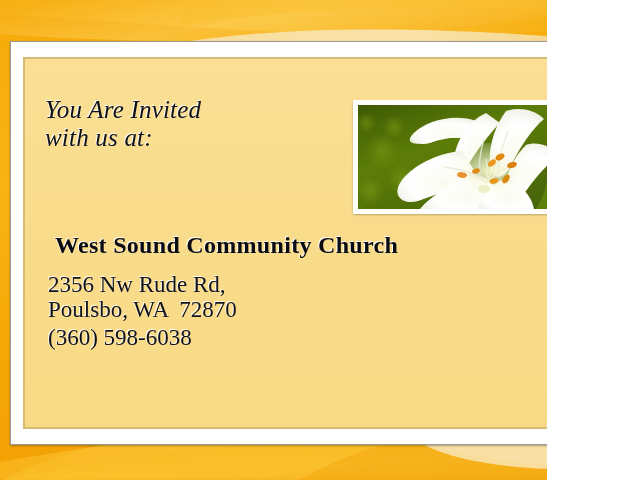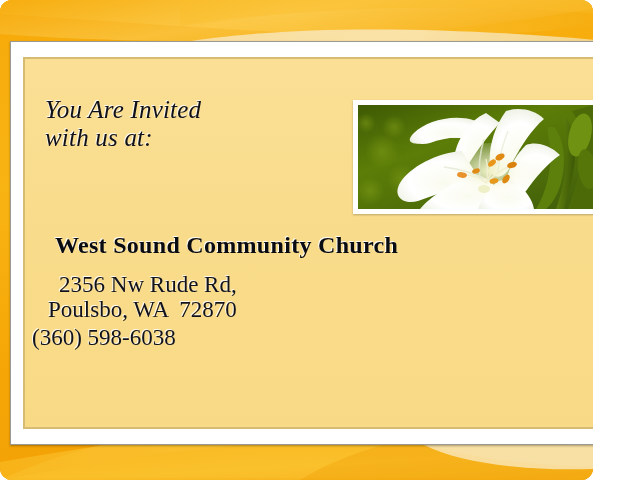--- a/index.html
+++ b/index.html
@@ -9,25 +9,24 @@
   }
   body {
     width: 640px;
     height: 480px;
     overflow: hidden;
     font-family: "Liberation Serif", serif;
   }
 
   #slide {
     position: relative;
-    width: 593px;
+    width: 547px;
     height: 480px;
     overflow: hidden;
     background: #F5A70B;
-    border-radius: 12px;
   }
 
   
   .bg-base {
     position: absolute;
     inset: 0;
     background: linear-gradient(175deg, #F6A909 0%, #F8B413 35%, #F5A606 70%, #F3A005 100%);
   }
   .bg-svg {
     position: absolute;
@@ -86,26 +85,25 @@
     text-shadow: -1px -1px 0 rgba(255,255,255,0.9);
   }
   .addr {
     position: absolute;
     left: 48px;
     top: 272px;
     font-size: 23px;
     line-height: 25px;
     color: #12121A;
     text-shadow: -1px -1px 0 rgba(255,255,255,0.85);
-    text-align: right;
   }
   .addr .l { display: block; white-space: pre; }
   .phone {
     position: absolute;
-    left: 32px;
+    left: 48px;
     top: 325px;
     font-size: 23px;
     color: #12121A;
     white-space: nowrap;
     text-shadow: -1px -1px 0 rgba(255,255,255,0.85);
   }
 
   
   .photo-frame {
     position: absolute;

